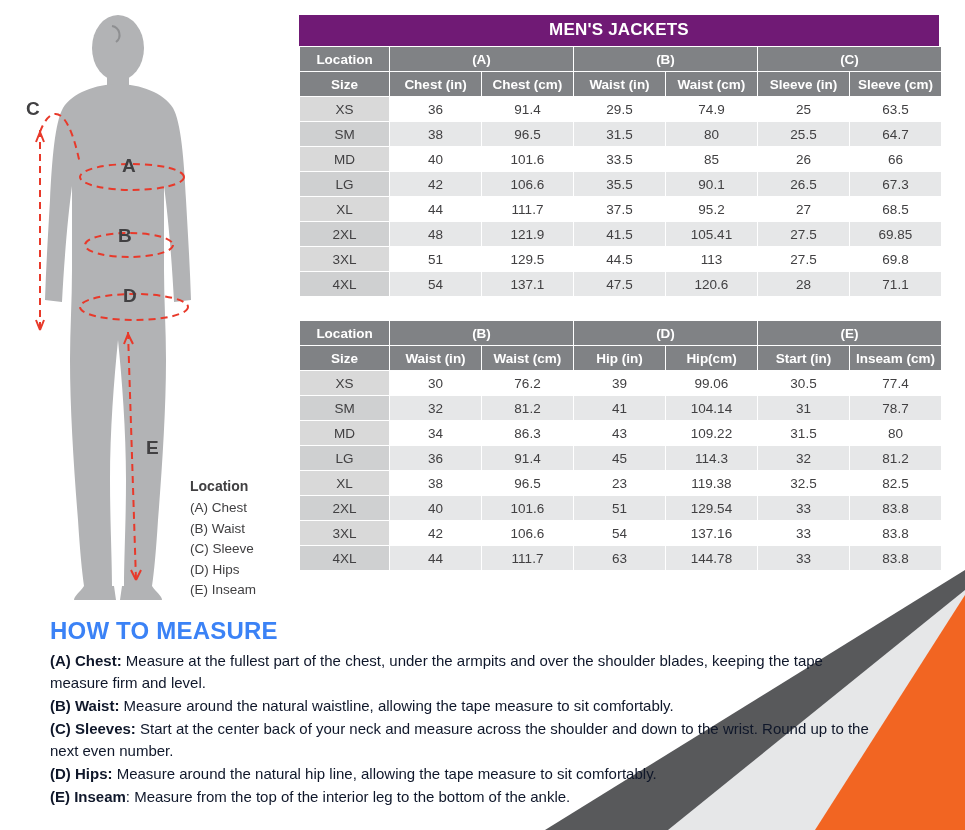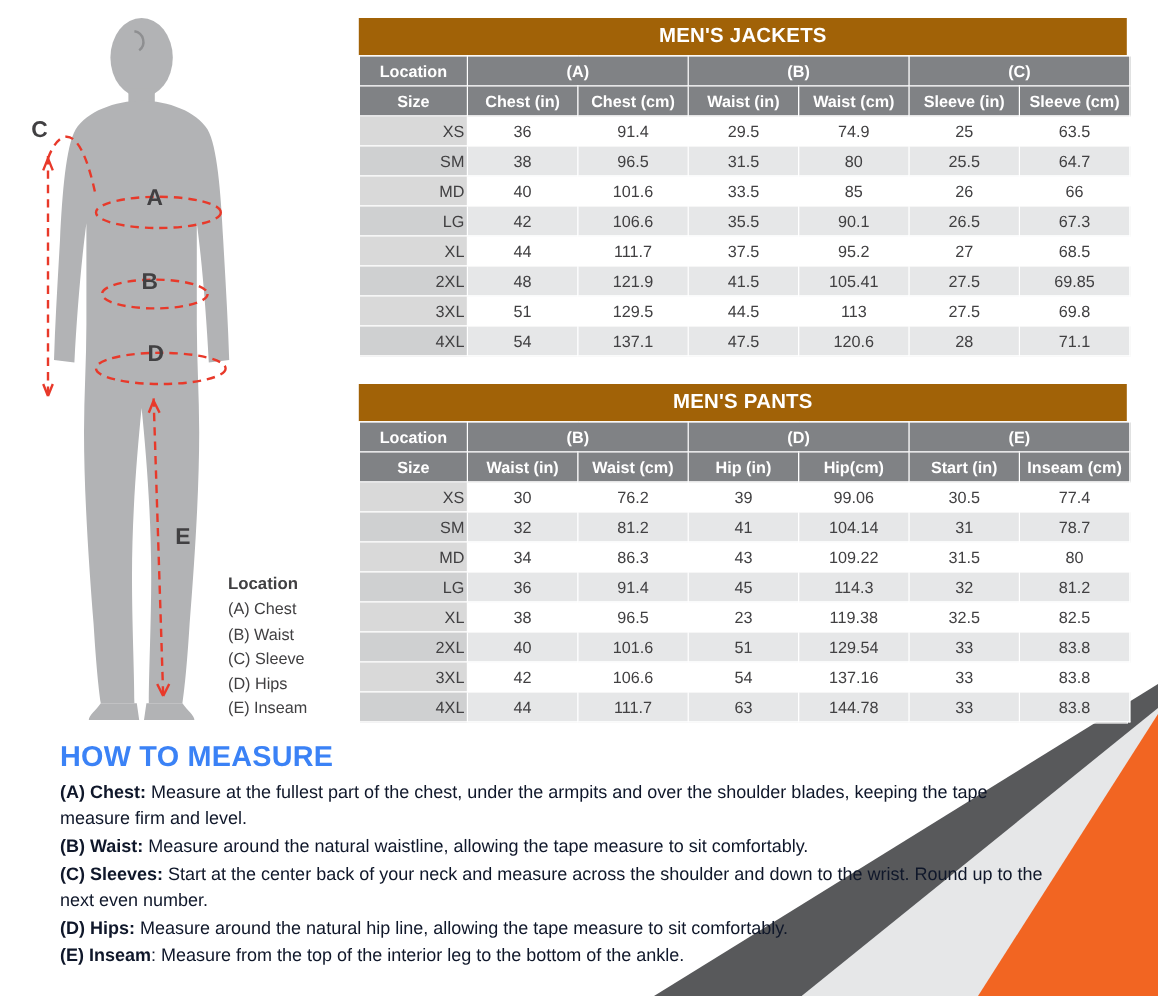--- a/index.html
+++ b/index.html
@@ -75,21 +75,21 @@
     position: absolute;
     left: 298px;
     width: 642px;
     z-index: 3;
     border: 1px solid #ffffff;
   }
   #jackets-block { top: 14px; }
   #pants-block { top: 319px; }
 
   .tbl-title {
-    background: #a16207;
+    background: #701a75;
     color: #ffffff;
     font-weight: bold;
     font-size: 17px;
     text-align: center;
     padding: 5px 0 6px 0;
     letter-spacing: 0.2px;
   }
   table {
     border-collapse: collapse;
     width: 100%;
@@ -104,21 +104,21 @@
     height: 25px;
   }
   thead th {
     background: #808285;
     color: #ffffff;
     font-weight: bold;
     font-size: 13.5px;
   }
   tbody tr:nth-child(odd) td { background: #ffffff; }
   tbody tr:nth-child(even) td { background: #e6e7e8; }
-  tbody td:first-child { background: #d9d9d9 !important; text-align: right; }
+  tbody td:first-child { background: #d9d9d9 !important; }
   tbody tr:nth-child(even) td:first-child { background: #cfd0d1 !important; }
   .col-size { width: 90px; }
   .col-data { width: 92px; }
 
   
   .how-wrap {
     position: absolute;
     left: 50px; top: 617px;
     width: 835px;
     z-index: 5;
@@ -318,21 +318,20 @@
           <td>47.5</td>
           <td>120.6</td>
           <td>28</td>
           <td>71.1</td>
         </tr>
       </tbody>
     </table>
   </div>
 
   <div class="table-block" id="pants-block">
-    <div class="tbl-title">MEN'S PANTS</div>
     <table>
       <colgroup>
         <col class="col-size">
           <col class="col-data">
           <col class="col-data">
           <col class="col-data">
         <col class="col-data">
           <col class="col-data">
           <col class="col-data">
       </colgroup>

